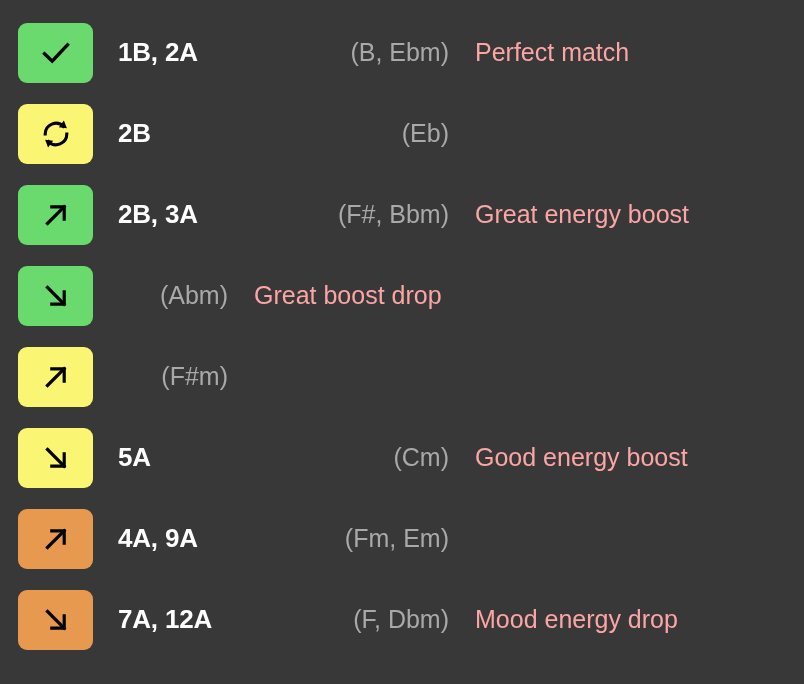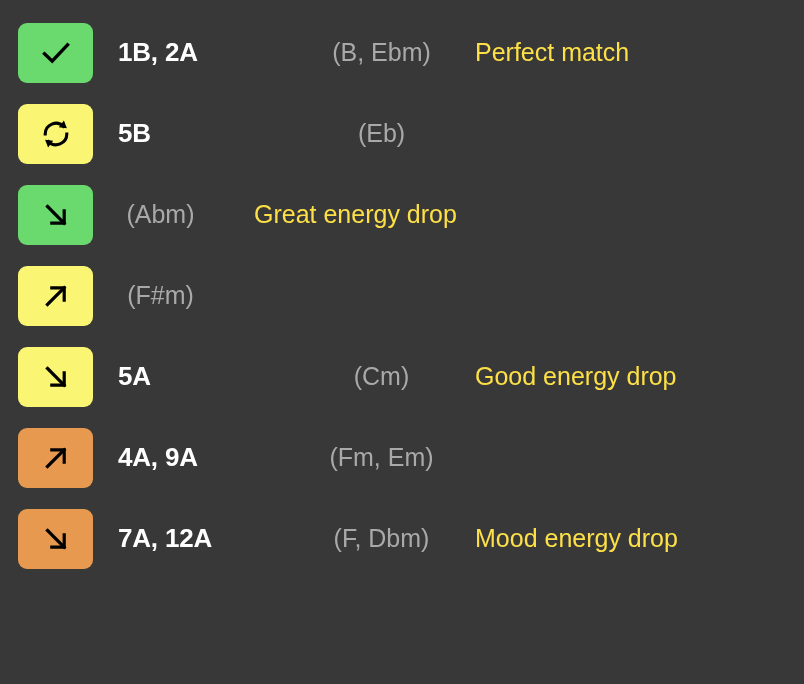--- a/index.html
+++ b/index.html
@@ -52,31 +52,31 @@
     color: #ffffff;
     font-size: 26px;
     font-weight: bold;
     letter-spacing: -0.2px;
     white-space: nowrap;
   }
 
   .note-label {
     width: 135px;
     flex: 0 0 auto;
-    text-align: center;
+    text-align: right;
     color: #a9a9a9;
     font-size: 25px;
     font-weight: normal;
     white-space: nowrap;
   }
 
   .desc-label {
     margin-left: 26px;
     flex: 1 1 auto;
-    color: #fde047;
+    color: #fca5a5;
     font-size: 25px;
     font-weight: normal;
     white-space: nowrap;
   }
 </style>
 </head>
 <body>
 
 <div class="legend-list">
     <div class="legend-row">
@@ -95,34 +95,47 @@
       <div class="swatch" style="background: rgb(250, 245, 114);">
         <span>
           <svg width="34" height="34" viewBox="0 0 34 34" fill="none">
             <path d="M6.2 17 A10.8 10.8 0 0 1 24.6 9.4" stroke="#000000" stroke-width="3.1" stroke-linecap="square" stroke-linejoin="miter" fill="none"></path>
             <path d="M24.9 3.4 L27.9 11.2 L19.9 10.3 Z" fill="#000000"></path>
             <path d="M27.8 17 A10.8 10.8 0 0 1 9.4 24.6" stroke="#000000" stroke-width="3.1" stroke-linecap="square" stroke-linejoin="miter" fill="none"></path>
             <path d="M9.1 30.6 L6.1 22.8 L14.1 23.7 Z" fill="#000000"></path>
           </svg>
         </span>
       </div>
-      <div class="key-label">5B</div>
+      <div class="key-label">2B</div>
       <div class="note-label">(Eb)</div>
+    </div>
+    <div class="legend-row">
+      <div class="swatch" style="background: rgb(106, 217, 110);">
+        <span>
+          <svg width="34" height="34" viewBox="0 0 34 34" fill="none">
+            <path d="M8.5 25.5 L25.2 8.8" stroke="#000000" stroke-width="3.2" stroke-linecap="square" stroke-linejoin="miter" fill="none"></path>
+            <path d="M12.8 8.8 L25.2 8.8 L25.2 21.2" stroke="#000000" stroke-width="3.2" stroke-linecap="square" stroke-linejoin="miter" fill="none"></path>
+          </svg>
+        </span>
+      </div>
+      <div class="key-label">2B, 3A</div>
+      <div class="note-label">(F#, Bbm)</div>
+      <div class="desc-label">Great energy boost</div>
     </div>
     <div class="legend-row">
       <div class="swatch" style="background: rgb(106, 217, 110);">
         <span>
           <svg width="34" height="34" viewBox="0 0 34 34" fill="none">
             <path d="M8.5 8.5 L25.2 25.2" stroke="#000000" stroke-width="3.2" stroke-linecap="square" stroke-linejoin="miter" fill="none"></path>
             <path d="M12.8 25.2 L25.2 25.2 L25.2 12.8" stroke="#000000" stroke-width="3.2" stroke-linecap="square" stroke-linejoin="miter" fill="none"></path>
           </svg>
         </span>
       </div>
       <div class="note-label">(Abm)</div>
-      <div class="desc-label">Great energy drop</div>
+      <div class="desc-label">Great boost drop</div>
     </div>
     <div class="legend-row">
       <div class="swatch" style="background: rgb(250, 245, 114);">
         <span>
           <svg width="34" height="34" viewBox="0 0 34 34" fill="none">
             <path d="M8.5 25.5 L25.2 8.8" stroke="#000000" stroke-width="3.2" stroke-linecap="square" stroke-linejoin="miter" fill="none"></path>
             <path d="M12.8 8.8 L25.2 8.8 L25.2 21.2" stroke="#000000" stroke-width="3.2" stroke-linecap="square" stroke-linejoin="miter" fill="none"></path>
           </svg>
         </span>
       </div>
@@ -132,21 +145,21 @@
       <div class="swatch" style="background: rgb(250, 245, 114);">
         <span>
           <svg width="34" height="34" viewBox="0 0 34 34" fill="none">
             <path d="M8.5 8.5 L25.2 25.2" stroke="#000000" stroke-width="3.2" stroke-linecap="square" stroke-linejoin="miter" fill="none"></path>
             <path d="M12.8 25.2 L25.2 25.2 L25.2 12.8" stroke="#000000" stroke-width="3.2" stroke-linecap="square" stroke-linejoin="miter" fill="none"></path>
           </svg>
         </span>
       </div>
       <div class="key-label">5A</div>
       <div class="note-label">(Cm)</div>
-      <div class="desc-label">Good energy drop</div>
+      <div class="desc-label">Good energy boost</div>
     </div>
     <div class="legend-row">
       <div class="swatch" style="background: rgb(231, 154, 79);">
         <span>
           <svg width="34" height="34" viewBox="0 0 34 34" fill="none">
             <path d="M8.5 25.5 L25.2 8.8" stroke="#000000" stroke-width="3.2" stroke-linecap="square" stroke-linejoin="miter" fill="none"></path>
             <path d="M12.8 8.8 L25.2 8.8 L25.2 21.2" stroke="#000000" stroke-width="3.2" stroke-linecap="square" stroke-linejoin="miter" fill="none"></path>
           </svg>
         </span>
       </div>

